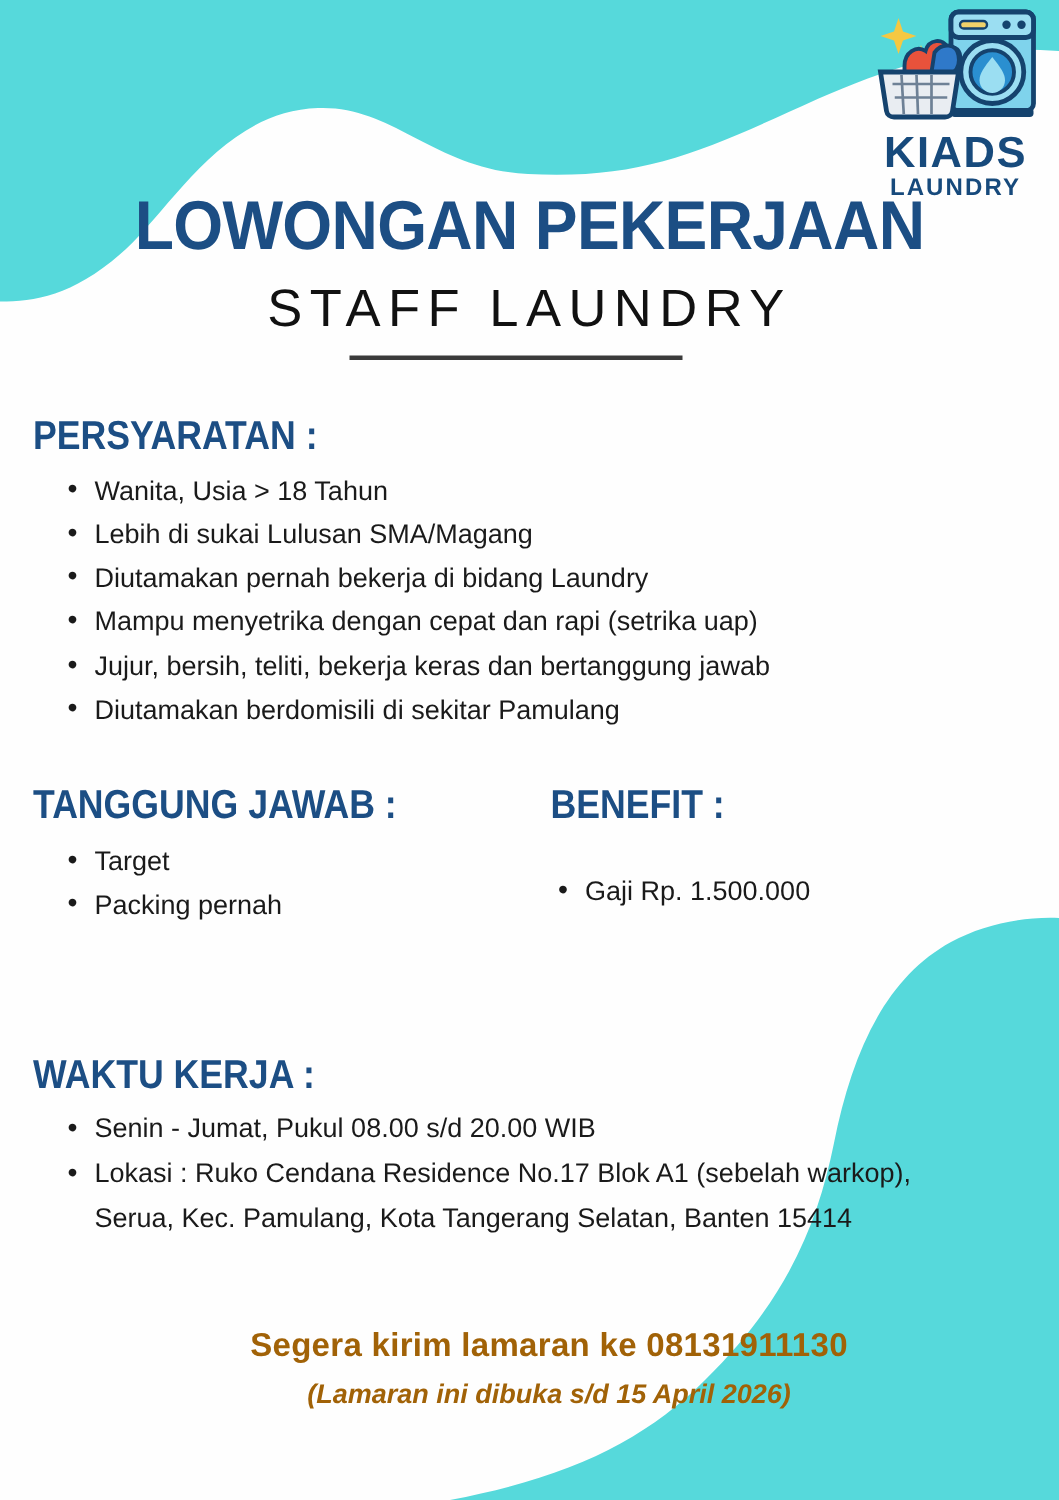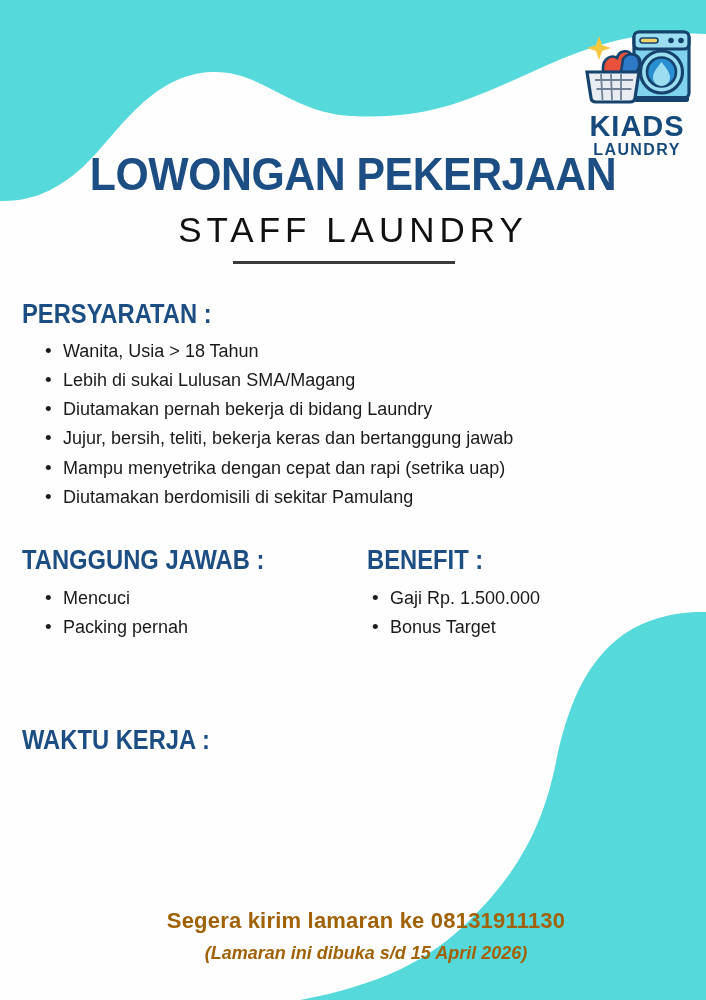--- a/index.html
+++ b/index.html
@@ -24,21 +24,20 @@
     width: 706px;
     height: 1000px;
     pointer-events: none;
   }
   .content {
     position: absolute;
     left: 0;
     top: 0;
     width: 706px;
     height: 941px;
-    margin-top: 24px;
   }
 
   
   .logo-block {
     position: absolute;
     right: 8px;
     top: 4px;
     width: 122px;
     text-align: center;
   }
@@ -136,21 +135,21 @@
   ul.bullets > li::before {
     content: "\2022";
     position: absolute;
     left: 0;
     top: -1px;
     font-size: 19px;
     color: #1a1a1a;
   }
   #list-persyaratan { left: 45px; top: 313px; width: 620px; }
   #list-tanggung    { left: 45px; top: 560px; width: 300px; }
-  #list-benefit     { left: 372px; top: 560px; width: 300px; }
+  #list-benefit     { left: 372px; top: 580px; width: 300px; }
   #list-waktu       { left: 45px; top: 738px; width: 600px; }
   #list-waktu > li  { line-height: 1.66; }
 
   
   .cta-line {
     position: absolute;
     left: 13px;
     width: 706px;
     text-align: center;
     color: #a16207;
@@ -232,36 +231,39 @@
 
     <div class="title-main">LOWONGAN PEKERJAAN</div>
     <div class="title-sub">STAFF LAUNDRY</div>
     <div class="title-rule"></div>
 
     <div class="sec-head" id="head-persyaratan">PERSYARATAN :</div>
     <ul class="bullets" id="list-persyaratan">
       <li>Wanita, Usia &gt; 18 Tahun</li>
       <li>Lebih di sukai Lulusan SMA/Magang</li>
       <li>Diutamakan pernah bekerja di bidang Laundry</li>
+      <li>Mampu menyetrika dengan cepat dan rapi (setrika uap)</li>
       <li>Jujur, bersih, teliti, bekerja keras dan bertanggung jawab</li>
-      <li>Mampu menyetrika dengan cepat dan rapi (setrika uap)</li>
       <li>Diutamakan berdomisili di sekitar Pamulang</li>
     </ul>
 
     <div class="sec-head" id="head-tanggung">TANGGUNG JAWAB :</div>
     <ul class="bullets" id="list-tanggung">
-      <li>Mencuci</li>
+      <li>Target</li>
       <li>Packing pernah</li>
     </ul>
 
     <div class="sec-head" id="head-benefit">BENEFIT :</div>
     <ul class="bullets" id="list-benefit">
       <li>Gaji Rp. 1.500.000</li>
-      <li>Bonus Target</li>
     </ul>
 
     <div class="sec-head" id="head-waktu">WAKTU KERJA :</div>
+    <ul class="bullets" id="list-waktu">
+      <li>Senin - Jumat, Pukul 08.00 s/d 20.00 WIB</li>
+      <li>Lokasi : Ruko Cendana Residence No.17 Blok A1 (sebelah warkop), Serua, Kec. Pamulang, Kota  Tangerang Selatan, Banten 15414</li>
+    </ul>
 
     <div class="cta-line" id="cta-send">Segera kirim lamaran ke 08131911130</div>
     <div class="cta-line" id="cta-deadline">(Lamaran ini dibuka s/d 15 April 2026)</div>
 
   </div>
 </div>
 
 </body></html>

